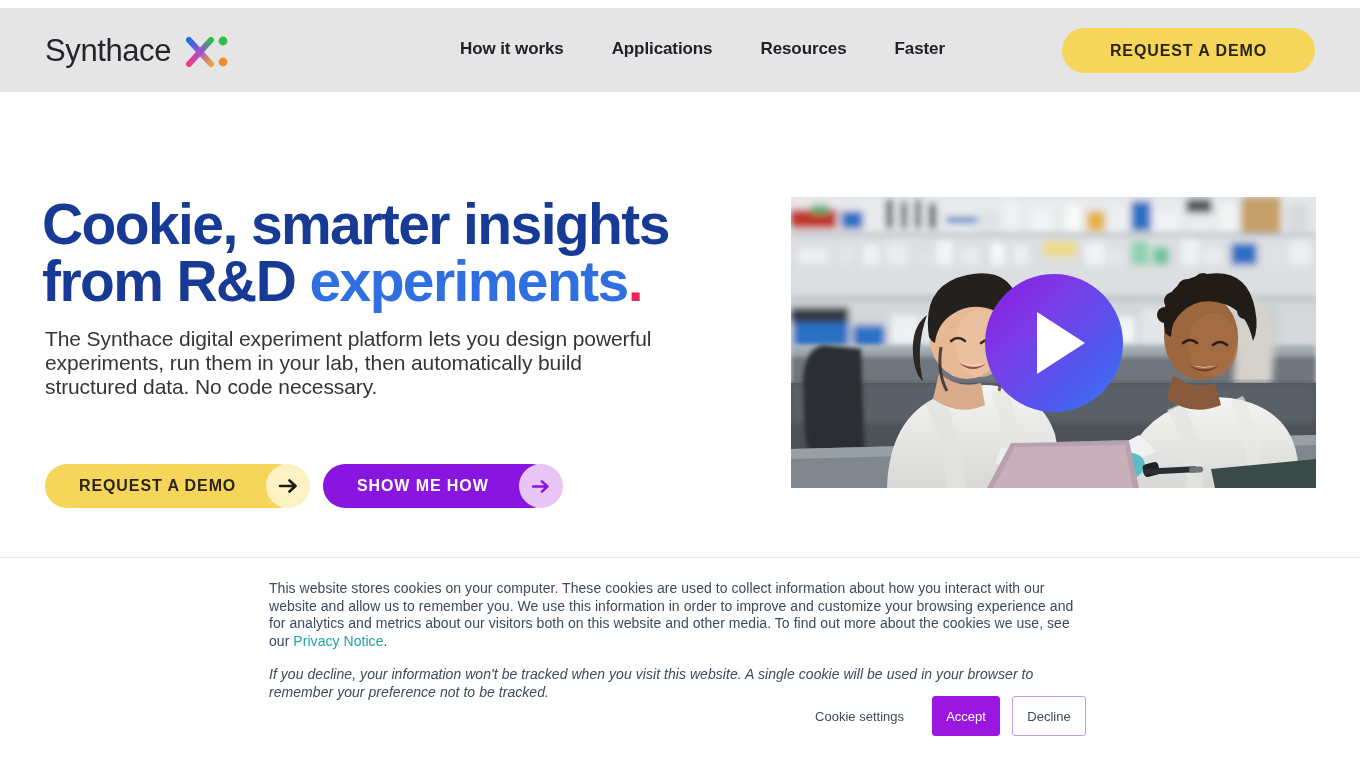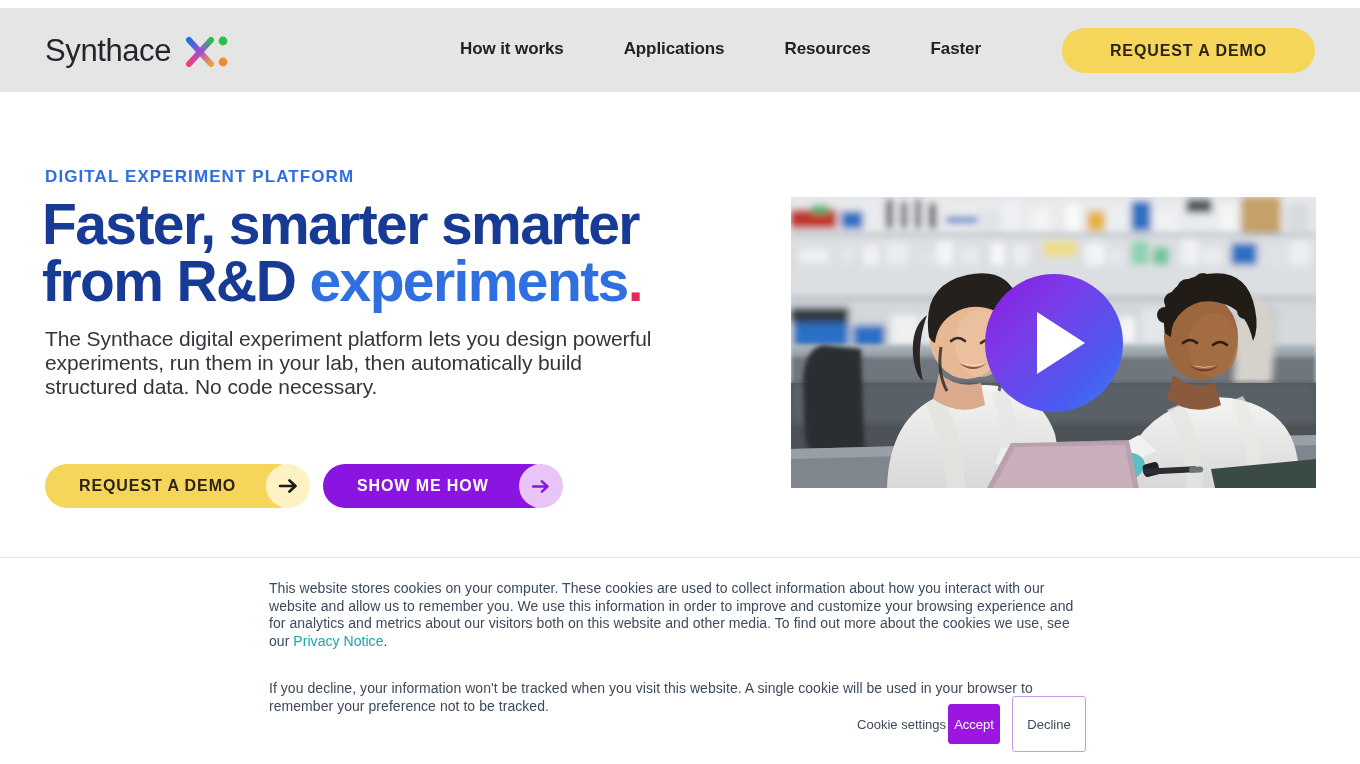--- a/index.html
+++ b/index.html
@@ -49,21 +49,21 @@
     margin-top: 2px;
   }
   .logo-mark svg { display: block; }
 
   .nav {
     position: absolute;
     left: 460px;
     top: 31px;
     display: flex;
     align-items: center;
-    gap: 12px;
+    gap: 0;
   }
   .nav-item {
     font-size: 17px;
     font-weight: bold;
     color: #20222a;
     cursor: pointer;
     white-space: nowrap;
     letter-spacing: -0.1px;
   }
   .nav-item + .nav-item { margin-left: 48px; }
@@ -219,51 +219,51 @@
     position: absolute;
     left: 269px; top: 22px;
     width: 817px;
   }
   .cookie-p {
     font-size: 14px;
     line-height: 17.5px;
     color: #3c4a5c;
     letter-spacing: 0.05px;
   }
-  .cookie-p2 { margin-top: 30px; }
+  .cookie-p2 { margin-top: 16px; font-style: italic; }
   .cookie-link { color: #1fa3a8; text-decoration: none; cursor: pointer; }
 
   .cookie-actions {
     position: absolute;
     left: 269px; top: 138px;
     width: 817px;
     display: flex;
     align-items: center;
     justify-content: flex-end;
     gap: 0;
   }
   .cookie-settings {
     font-size: 13px;
     color: #3c4a5c;
     cursor: pointer;
-    margin-right: 2px;
+    margin-right: 28px;
   }
   .btn-accept {
-    width: 52px; height: 40px;
+    width: 68px; height: 40px;
     background: #9b17e0;
     color: #ffffff;
     border: 1px solid #9b17e0;
     border-radius: 3px;
     font-size: 13px;
     cursor: pointer;
     font-family: "Liberation Sans", sans-serif;
     margin-right: 12px;
   }
   .btn-decline {
-    width: 74px; height: 56px;
+    width: 74px; height: 40px;
     background: #ffffff;
     color: #3c4a5c;
     border: 1px solid #c79ae8;
     border-radius: 3px;
     font-size: 13px;
     cursor: pointer;
     font-family: "Liberation Sans", sans-serif;
   }
 </style>
 </head>
@@ -300,24 +300,23 @@
     <a class="nav-item">Applications</a>
     <a class="nav-item">Resources</a>
     <a class="nav-item">Faster</a>
   </nav>
 
   <button class="header-cta">REQUEST A DEMO</button>
 </header>
 
 <section class="hero">
 
-  <div class="eyebrow">DIGITAL EXPERIMENT PLATFORM</div>
 
   <h1 class="headline">
-    <span class="line">Faster, smarter smarter</span>
+    <span class="line">Cookie, smarter insights</span>
     <span class="line"><span>from R&amp;D </span><span class="hl-accent">experiments</span><span class="hl-dot">.</span></span>
   </h1>
 
   <p class="subcopy">The Synthace digital experiment platform lets you design powerful experiments, run them in your lab, then automatically build structured data. No code necessary.</p>
 
   <div class="hero-buttons">
 
     <button class="pill pill-yellow">
       <span class="pill-label">REQUEST A DEMO</span>
       <span class="pill-circle">

